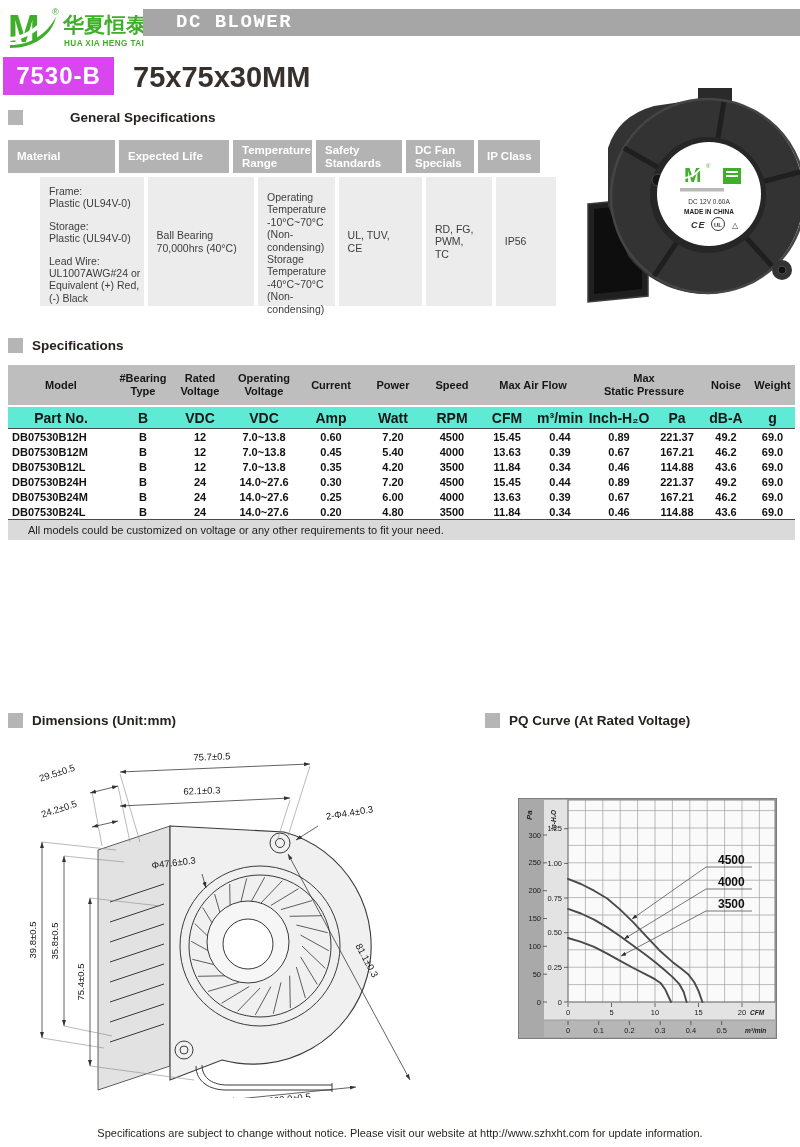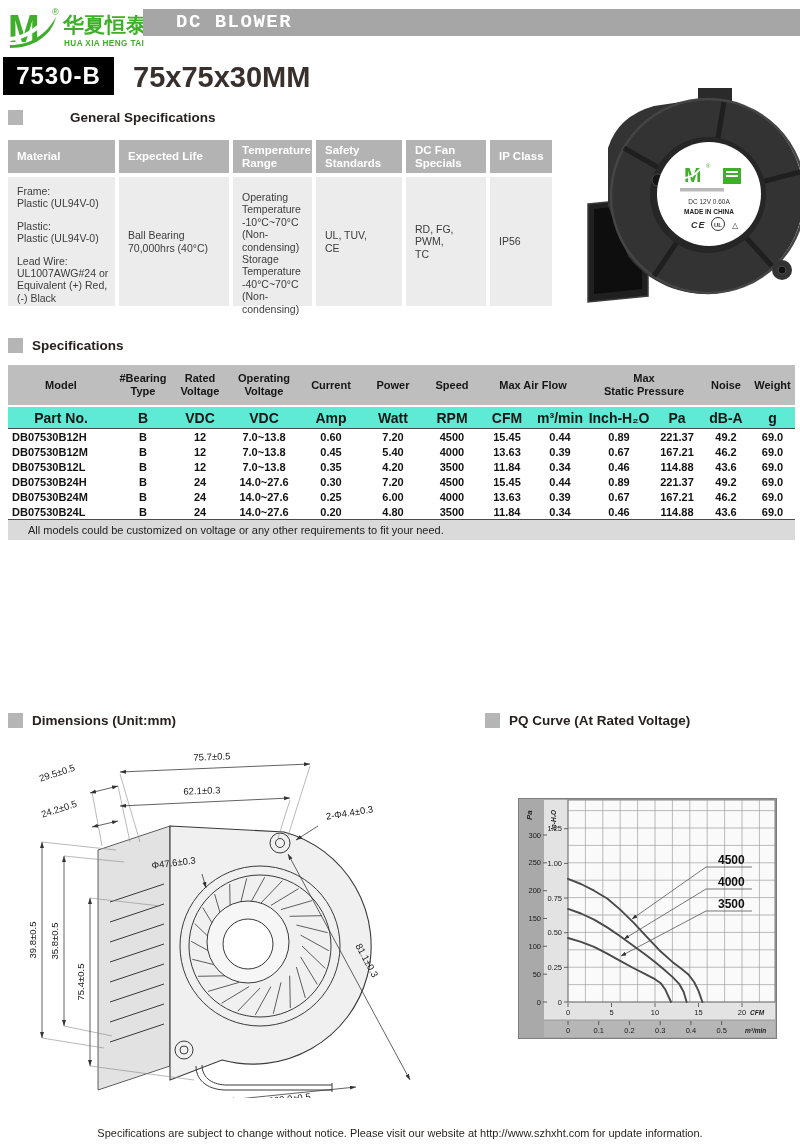--- a/index.html
+++ b/index.html
@@ -2,37 +2,37 @@
 <html><head>
 <meta charset="utf-8">
 <style>
   html,body{margin:0;padding:0;background:#fff;}
   .page{position:relative;width:800px;height:1147px;background:#fff;overflow:hidden;
         font-family:"Liberation Sans",sans-serif;}
   
   .banner{position:absolute;left:143px;top:9px;width:657px;height:27px;background:#a6a6a6;font-family:Liberation Mono, monospace;}
   .banner span{display:block;padding-left:33px;line-height:27px;font-size:19px;font-weight:bold;
                color:#fff;letter-spacing:1.5px;}
-  .badge{position:absolute;left:3px;top:57px;width:111px;height:38px;background:#000000;
+  .badge{position:absolute;left:3px;top:57px;width:111px;height:38px;background:#d946ef;
          text-align:center;line-height:38px;font-size:24px;font-weight:bold;color:#fff;letter-spacing:1px;}
   .sizelbl{position:absolute;left:133px;top:57px;height:38px;line-height:40px;font-size:29px;
            font-weight:bold;color:#37302d;}
   
   .sec{position:absolute;display:flex;align-items:center;gap:9px;}
   .sec .sq{width:15px;height:15px;background:#b5b5b5;}
   .sec .st{font-size:13.5px;font-weight:bold;color:#27221f;}
   
   .gtable{position:absolute;left:8px;top:140px;width:548px;}
   .grow{display:flex;}
   .gcell{margin-right:4px;box-sizing:border-box;}
   .gcell:last-child{margin-right:0;}
-  .c1{width:107px;} .c2{width:110px;} .c3{width:79px;} .c4{width:86px;} .c5{width:80px;} .c6{width:62px;}
+  .c1{width:107px;} .c2{width:110px;} .c3{width:79px;} .c4{width:86px;} .c5{width:68px;} .c6{width:62px;}
   .gh .gcell{height:33px;background:#b3b3b3;color:#fff;font-size:11.5px;font-weight:bold;
              display:flex;flex-direction:column;justify-content:center;padding-left:9px;line-height:13px;}
-  .gb{margin-top:4px;}
+  .gb{margin-top:4px;margin-left:32px;}
   .gb .gcell{height:129px;background:#ececec;color:#3c3c3c;font-size:10.5px;line-height:12.4px;
              display:flex;flex-direction:column;padding-left:9px;}
   .gb .vtop{padding-top:8px;} .gb .vtop2{padding-top:14px;} .gb .vcen{justify-content:center;}
   .gb .gap{height:10px;}
   
   .stable{position:absolute;left:8px;top:365px;width:787px;border-collapse:collapse;table-layout:fixed;}
   .stable th,.stable td{padding:0;font-family:"Liberation Sans",sans-serif;}
   .stable thead tr.h1 th{background:#bebebe;height:40px;font-size:11px;font-weight:bold;color:#161616;
                          vertical-align:middle;text-align:center;line-height:13px;border-bottom:2px solid #fff;}
   .stable thead tr.h2 th{background:#5eead4;height:21px;font-size:14px;font-weight:bold;color:#161616;
@@ -110,21 +110,21 @@
         </div>
       <div class="gcell c6">
           <div>IP Class</div>
         </div>
     </div>
     <div class="grow gb">
       <div class="gcell c1 vtop">
           <div>Frame:</div>
           <div>Plastic (UL94V-0)</div>
           <div class="gap"></div>
-          <div>Plastic:</div>
+          <div>Storage:</div>
           <div>Plastic (UL94V-0)</div>
           <div class="gap"></div>
           <div>Lead Wire:</div>
           <div>UL1007AWG#24 or</div>
           <div>Equivalent (+) Red,</div>
           <div>(-) Black</div>
         </div>
       <div class="gcell c2 vcen">
           <div>Ball Bearing</div>
           <div>70,000hrs (40°C)</div>

